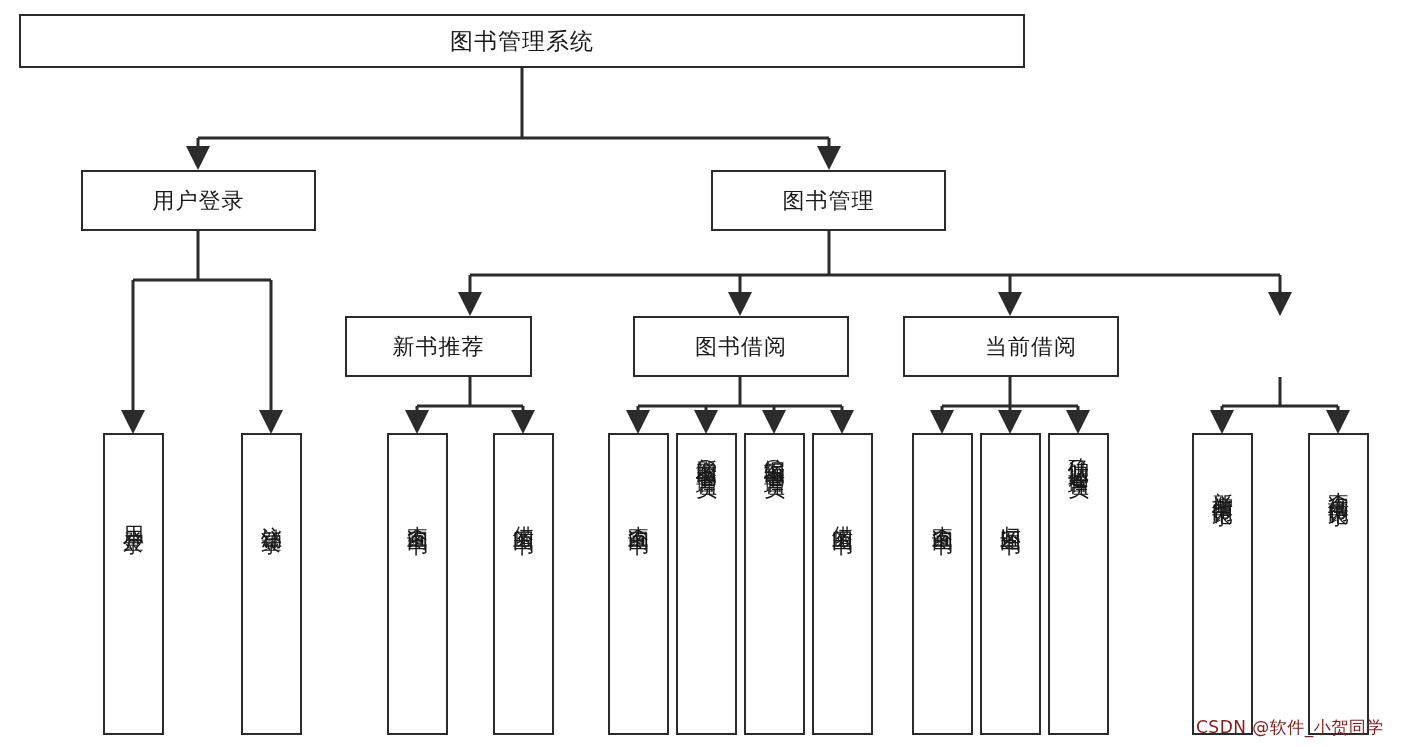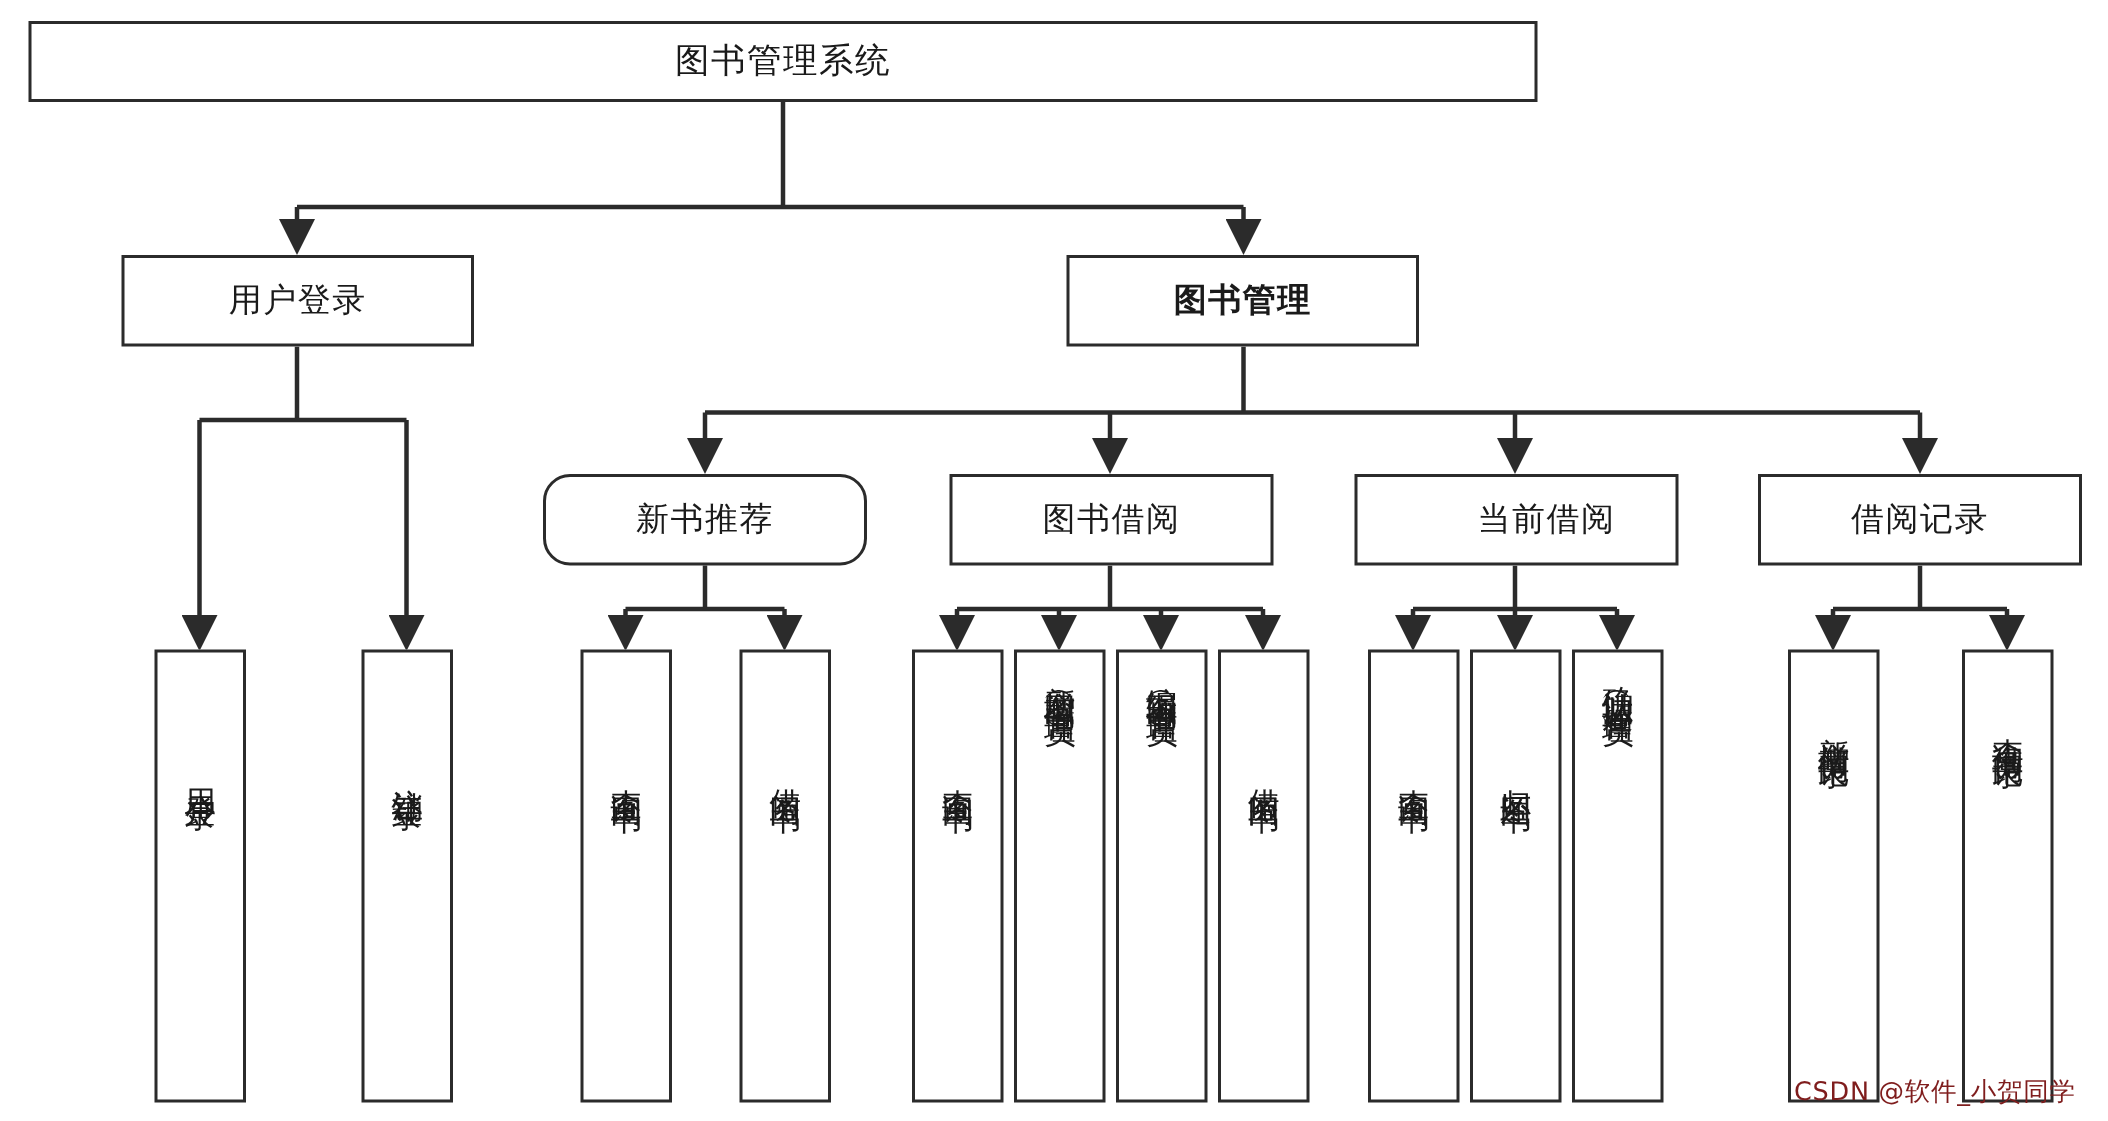--- a/index.html
+++ b/index.html
@@ -126,39 +126,36 @@
   </svg>
 
   <div class="node horiz root" style="left:19px; top:14px; width:1006px; height:54px;">
     <span>图书管理系统</span>
   </div>
 
   <div class="node horiz" style="left:81px; top:170px; width:235px; height:61px;">
     <span>用户登录</span>
   </div>
 
-  <div class="node horiz" style="left:711px; top:170px; width:235px; height:61px;font-weight:bold;">
+  <div class="node horiz" style="left:711px; top:170px; width:235px; height:61px;">
     <span>图书管理</span>
   </div>
 
-  <div class="node horiz" style="left:362px; top:316px; width:216px; height:61px;border-radius:18px;">
+  <div class="node horiz" style="left:345px; top:316px; width:187px; height:61px;">
     <span>新书推荐</span>
   </div>
 
   <div class="node horiz" style="left:633px; top:316px; width:216px; height:61px;">
     <span>图书借阅</span>
   </div>
 
   <div class="node horiz" style="left:903px; top:316px; width:216px; height:61px;padding-left:40px;">
     <span>当前借阅</span>
   </div>
 
-  <div class="node horiz" style="left:1172px; top:316px; width:216px; height:61px;">
-    <span>借阅记录</span>
-  </div>
 
   <div class="node vert" style="left:103px; top:433px; width:61px; height:302px; padding-top:74px;">
     <span class="vlabel">用户登录</span>
   </div>
 
   <div class="node vert" style="left:241px; top:433px; width:61px; height:302px; padding-top:74px;">
     <span class="vlabel">注销登录</span>
   </div>
 
   <div class="node vert" style="left:387px; top:433px; width:61px; height:302px; padding-top:74px;">

